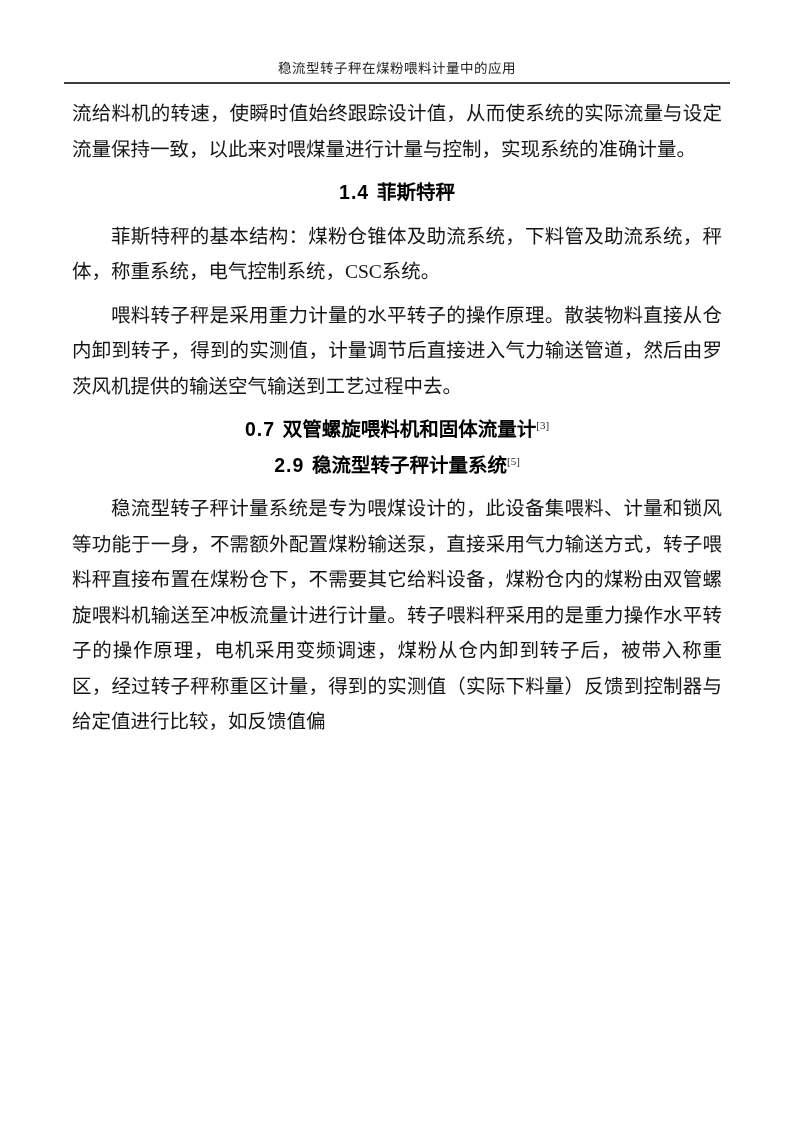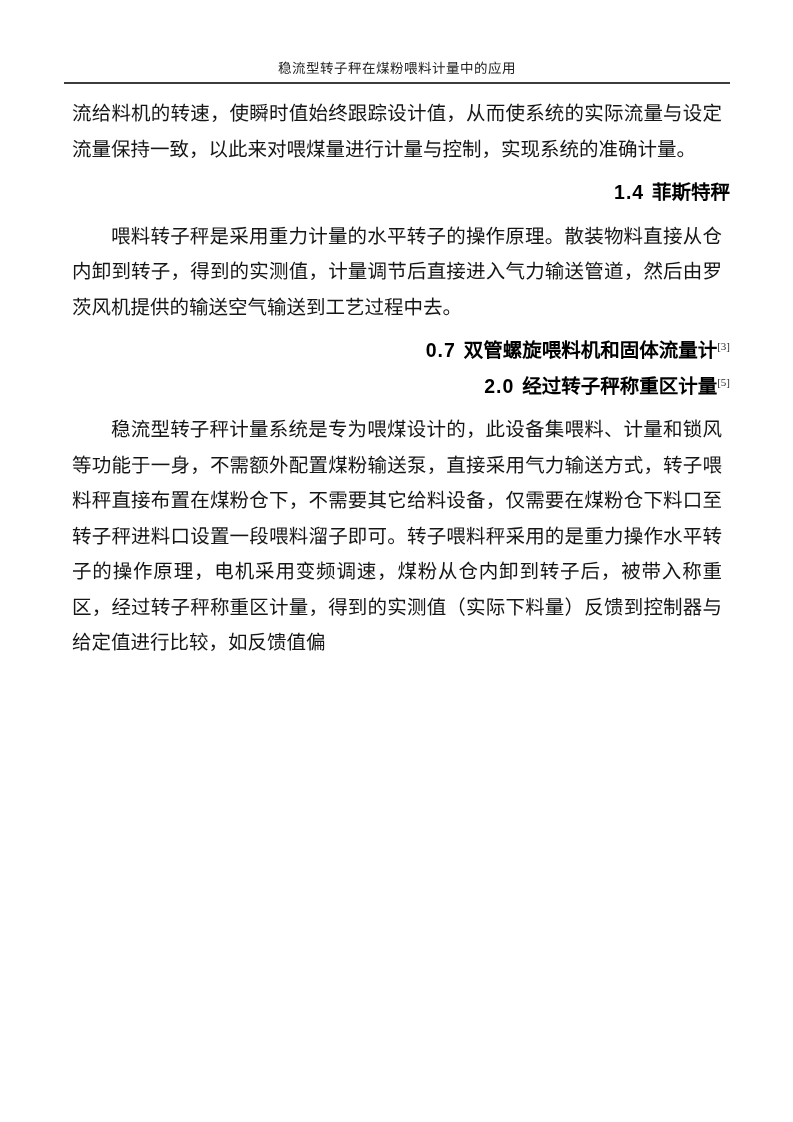--- a/index.html
+++ b/index.html
@@ -56,21 +56,21 @@
   .para.no-indent {
     text-indent: 0;
   }
   .heading {
     margin: 0;
     font-size: 19.5px;
     line-height: 35.5px;
     font-weight: 700;
     font-family: "Liberation Sans", "DejaVu Sans", sans-serif;
     color: #000000;
-    text-align: right;
+    text-align: center;
   }
   .h-num {
     margin-right: 0.4em;
     letter-spacing: 1px;
   }
   .h-ref {
     font-family: "Liberation Serif", "DejaVu Serif", serif;
     font-weight: 400;
     font-size: 11px;
     vertical-align: super;
@@ -116,26 +116,27 @@
   <header class="running-header">
     <div class="header-title">稳流型转子秤在煤粉喂料计量中的应用</div>
     <div class="header-rule"></div>
   </header>
 
   <main class="doc-body">
 
     <p class="para no-indent">流给料机的转速，使瞬时值始终跟踪设计值，从而使系统的实际流量与设定流量保持一致，以此来对喂煤量进行计量与控制，实现系统的准确计量。</p>
 
     <h2 class="heading"><span class="h-num">1.4</span><span class="h-title">菲斯特秤</span><sup class="h-ref"></sup></h2>
+    <p class="para">菲斯特秤的基本结构：煤粉仓锥体及助流系统，下料管及助流系统，秤体，称重系统，电气控制系统，CSC系统。</p>
     <p class="para">喂料转子秤是采用重力计量的水平转子的操作原理。散装物料直接从仓内卸到转子，得到的实测值，计量调节后直接进入气力输送管道，然后由罗茨风机提供的输送空气输送到工艺过程中去。</p>
 
     <h2 class="heading"><span class="h-num">0.7</span><span class="h-title">双管螺旋喂料机和固体流量计</span><sup class="h-ref">[3]</sup></h2>
 
-    <h2 class="heading"><span class="h-num">2.0</span><span class="h-title">经过转子秤称重区计量</span><sup class="h-ref">[5]</sup></h2>
-    <p class="para">稳流型转子秤计量系统是专为喂煤设计的，此设备集喂料、计量和锁风等功能于一身，不需额外配置煤粉输送泵，直接采用气力输送方式，转子喂料秤直接布置在煤粉仓下，不需要其它给料设备，仅需要在煤粉仓下料口至转子秤进料口设置一段喂料溜子即可。转子喂料秤采用的是重力操作水平转子的操作原理，电机采用变频调速，煤粉从仓内卸到转子后，被带入称重区，经过转子秤称重区计量，得到的实测值（实际下料量）反馈到控制器与给定值进行比较，如反馈值偏</p>
+    <h2 class="heading"><span class="h-num">2.9</span><span class="h-title">稳流型转子秤计量系统</span><sup class="h-ref">[5]</sup></h2>
+    <p class="para">稳流型转子秤计量系统是专为喂煤设计的，此设备集喂料、计量和锁风等功能于一身，不需额外配置煤粉输送泵，直接采用气力输送方式，转子喂料秤直接布置在煤粉仓下，不需要其它给料设备，煤粉仓内的煤粉由双管螺旋喂料机输送至冲板流量计进行计量。转子喂料秤采用的是重力操作水平转子的操作原理，电机采用变频调速，煤粉从仓内卸到转子后，被带入称重区，经过转子秤称重区计量，得到的实测值（实际下料量）反馈到控制器与给定值进行比较，如反馈值偏</p>
 
   </main>
 
   <footer class="page-footer">
     <svg class="footer-rule" width="666" height="8" viewBox="0 0 666 8" preserveAspectRatio="none" aria-hidden="true">
       <path d="M0,4.6 C60,1.4 190,0.5 333,0.5 C480,0.5 615,1.4 666,4.2 C605,6.6 470,7.6 328,7.6 C195,7.6 55,6.9 0,4.6 Z" fill="#0a0a0a"></path>
     </svg>
     <div class="footer-meta">
       <span class="page-num">52</span>
       <span class="issue-label">2022.No.2</span>

